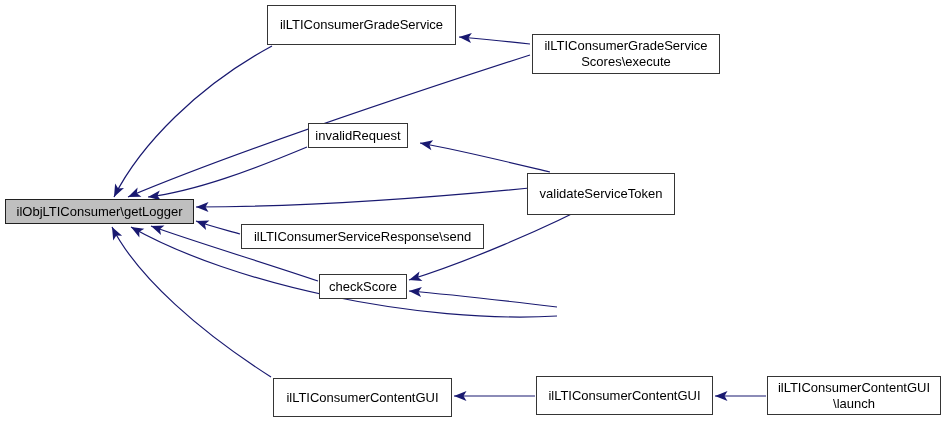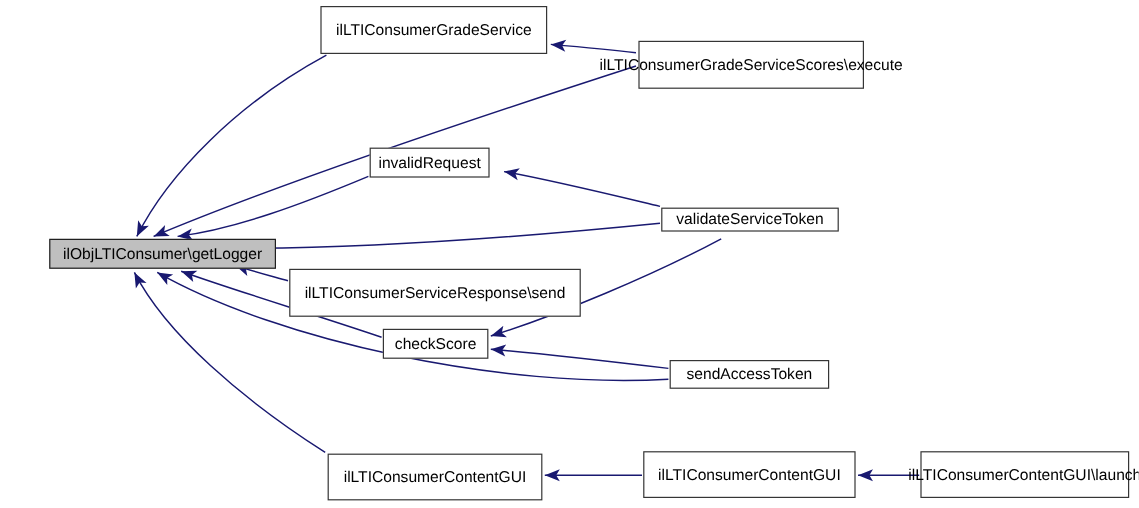--- a/index.html
+++ b/index.html
@@ -11,32 +11,32 @@
     overflow:hidden;
   }
   svg.edge-layer{position:absolute;left:0;top:0;z-index:1;}
   .edge{fill:none;stroke:#191970;stroke-width:1.2px;}
   .node{
     position:absolute;
     box-sizing:border-box;
     background:#ffffff;
     border:1.4px solid #353535;
     display:flex;
-    flex-direction:row;
+    flex-direction:column;
     align-items:center;
     justify-content:center;
     font-size:13px;
     line-height:16px;
     color:#000000;
     white-space:nowrap;
     z-index:2;
     cursor:pointer;
     text-align:center;
   }
-  .node.highlight{background:#bfbfbf;border-color:#202020;margin-left:36px;}
+  .node.highlight{background:#bfbfbf;border-color:#202020;}
   .node span{display:block;}
 </style>
 </head>
 <body>
 
 <div class="canvas">
 
   <svg class="edge-layer" width="949" height="423" viewBox="0 0 949 423">
     <defs>
       <marker id="arrow" markerUnits="userSpaceOnUse" markerWidth="15" markerHeight="12" refX="13" refY="5.5" orient="auto">
@@ -69,35 +69,32 @@
 
   <div class="node" style="left:532px;top:34px;width:188px;height:40px">
     <span>ilLTIConsumerGradeService</span>
     <span>Scores\execute</span>
   </div>
 
   <div class="node" style="left:308px;top:123px;width:100px;height:25px">
     <span>invalidRequest</span>
   </div>
 
-  <div class="node" style="left:551px;top:173px;width:148px;height:20px">
+  <div class="node" style="left:527px;top:173px;width:148px;height:42px">
     <span>validateServiceToken</span>
   </div>
 
-  <div class="node" style="left:241px;top:224px;width:243px;height:40px">
+  <div class="node" style="left:241px;top:224px;width:243px;height:25px">
     <span>ilLTIConsumerServiceResponse\send</span>
   </div>
 
   <div class="node" style="left:319px;top:274px;width:88px;height:25px">
     <span>checkScore</span>
   </div>
 
-  <div class="node" style="left:558px;top:300px;width:133px;height:24px">
-    <span>sendAccessToken</span>
-  </div>
 
   <div class="node" style="left:273px;top:378px;width:179px;height:39px">
     <span>ilLTIConsumerContentGUI</span>
   </div>
 
   <div class="node" style="left:536px;top:376px;width:177px;height:39px">
     <span>ilLTIConsumerContentGUI</span>
   </div>
 
   <div class="node" style="left:767px;top:376px;width:174px;height:39px">

